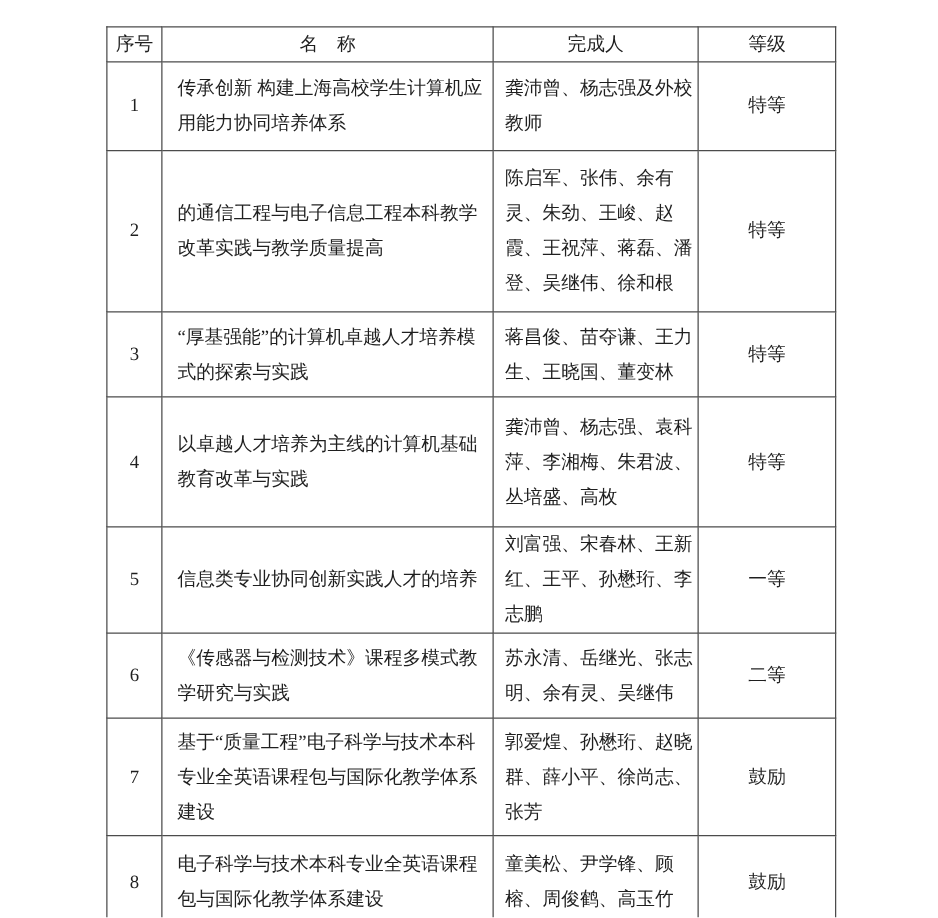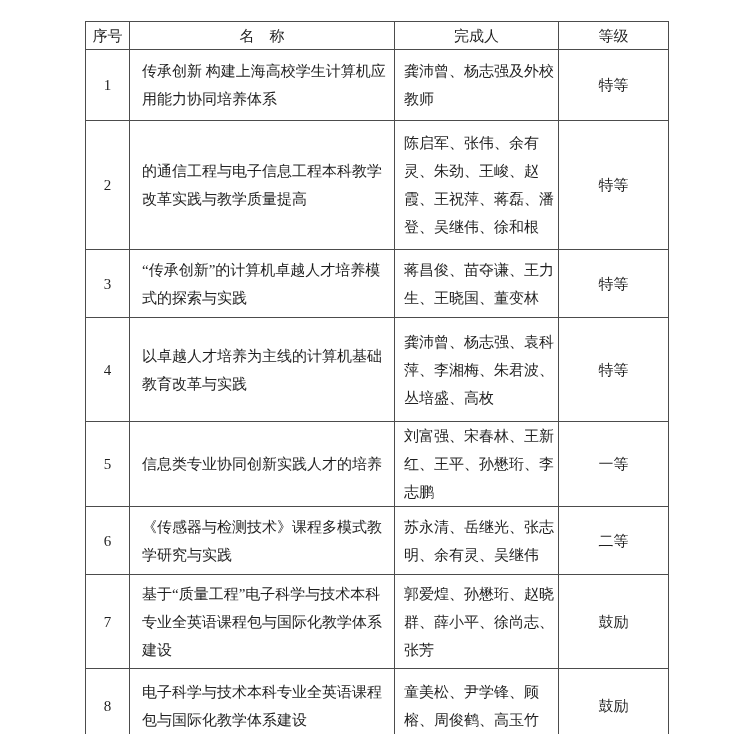--- a/index.html
+++ b/index.html
@@ -96,21 +96,21 @@
     <td class="c-grade">特等</td>
   </tr>
         <tr>
     <td class="c-no">2</td>
     <td class="c-name">的通信工程与电子信息工程本科教学改革实践与教学质量提高</td>
     <td class="c-people">陈启军、张伟、余有灵、朱劲、王峻、赵霞、王祝萍、蒋磊、潘登、吴继伟、徐和根</td>
     <td class="c-grade">特等</td>
   </tr>
         <tr>
     <td class="c-no">3</td>
-    <td class="c-name">“传承创新”的计算机卓越人才培养模式的探索与实践</td>
+    <td class="c-name">“厚基强能”的计算机卓越人才培养模式的探索与实践</td>
     <td class="c-people">蒋昌俊、苗夺谦、王力生、王晓国、董变林</td>
     <td class="c-grade">特等</td>
   </tr>
         <tr>
     <td class="c-no">4</td>
     <td class="c-name">以卓越人才培养为主线的计算机基础教育改革与实践</td>
     <td class="c-people">龚沛曾、杨志强、袁科萍、李湘梅、朱君波、丛培盛、高枚</td>
     <td class="c-grade">特等</td>
   </tr>
         <tr>

